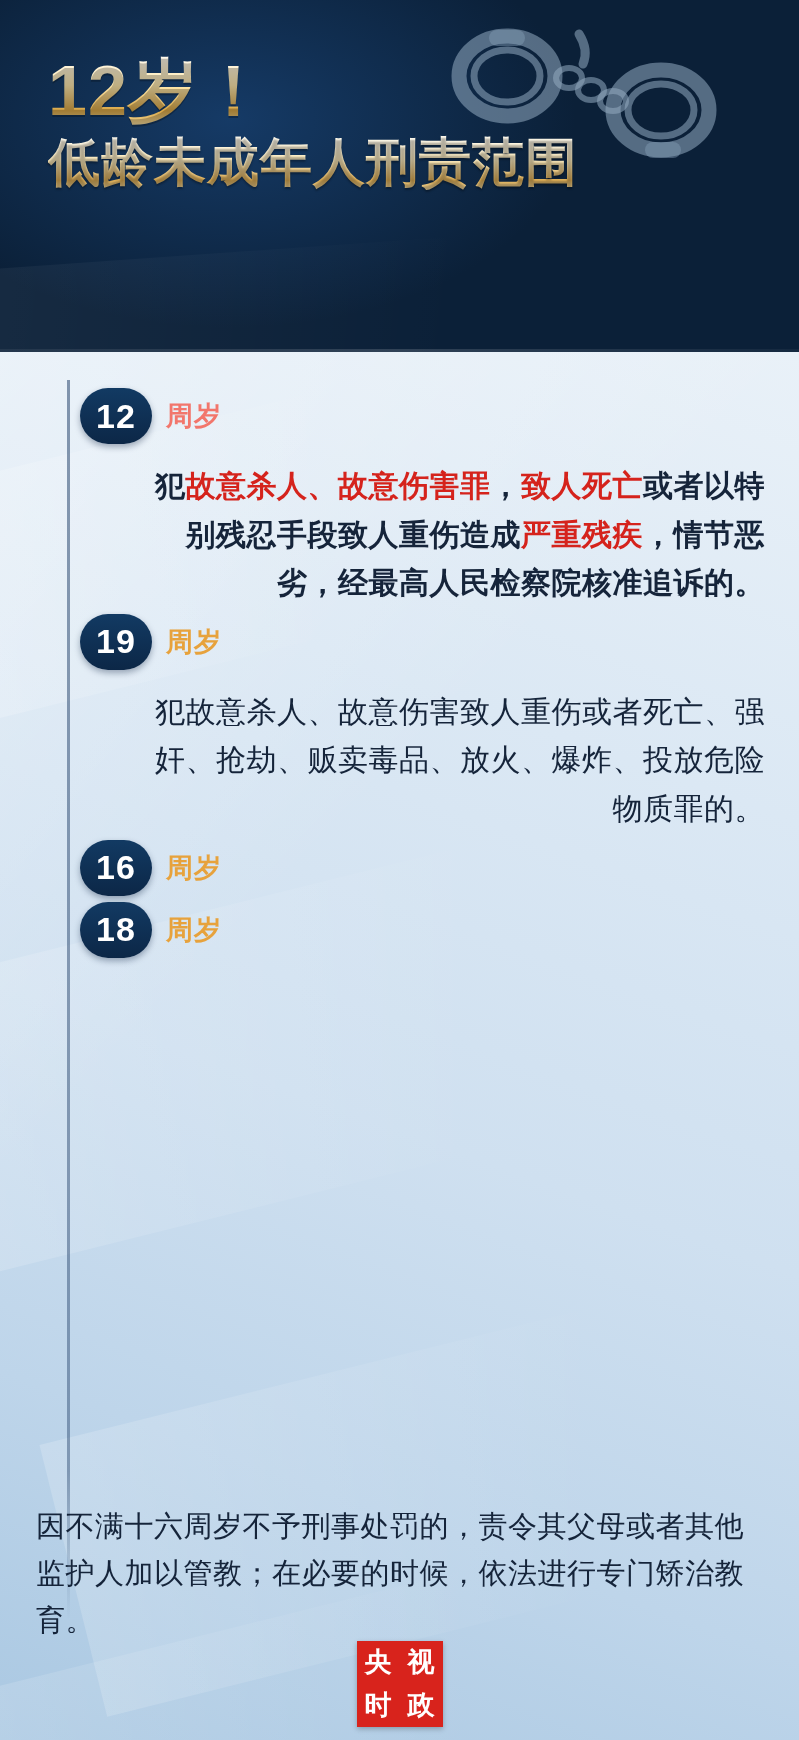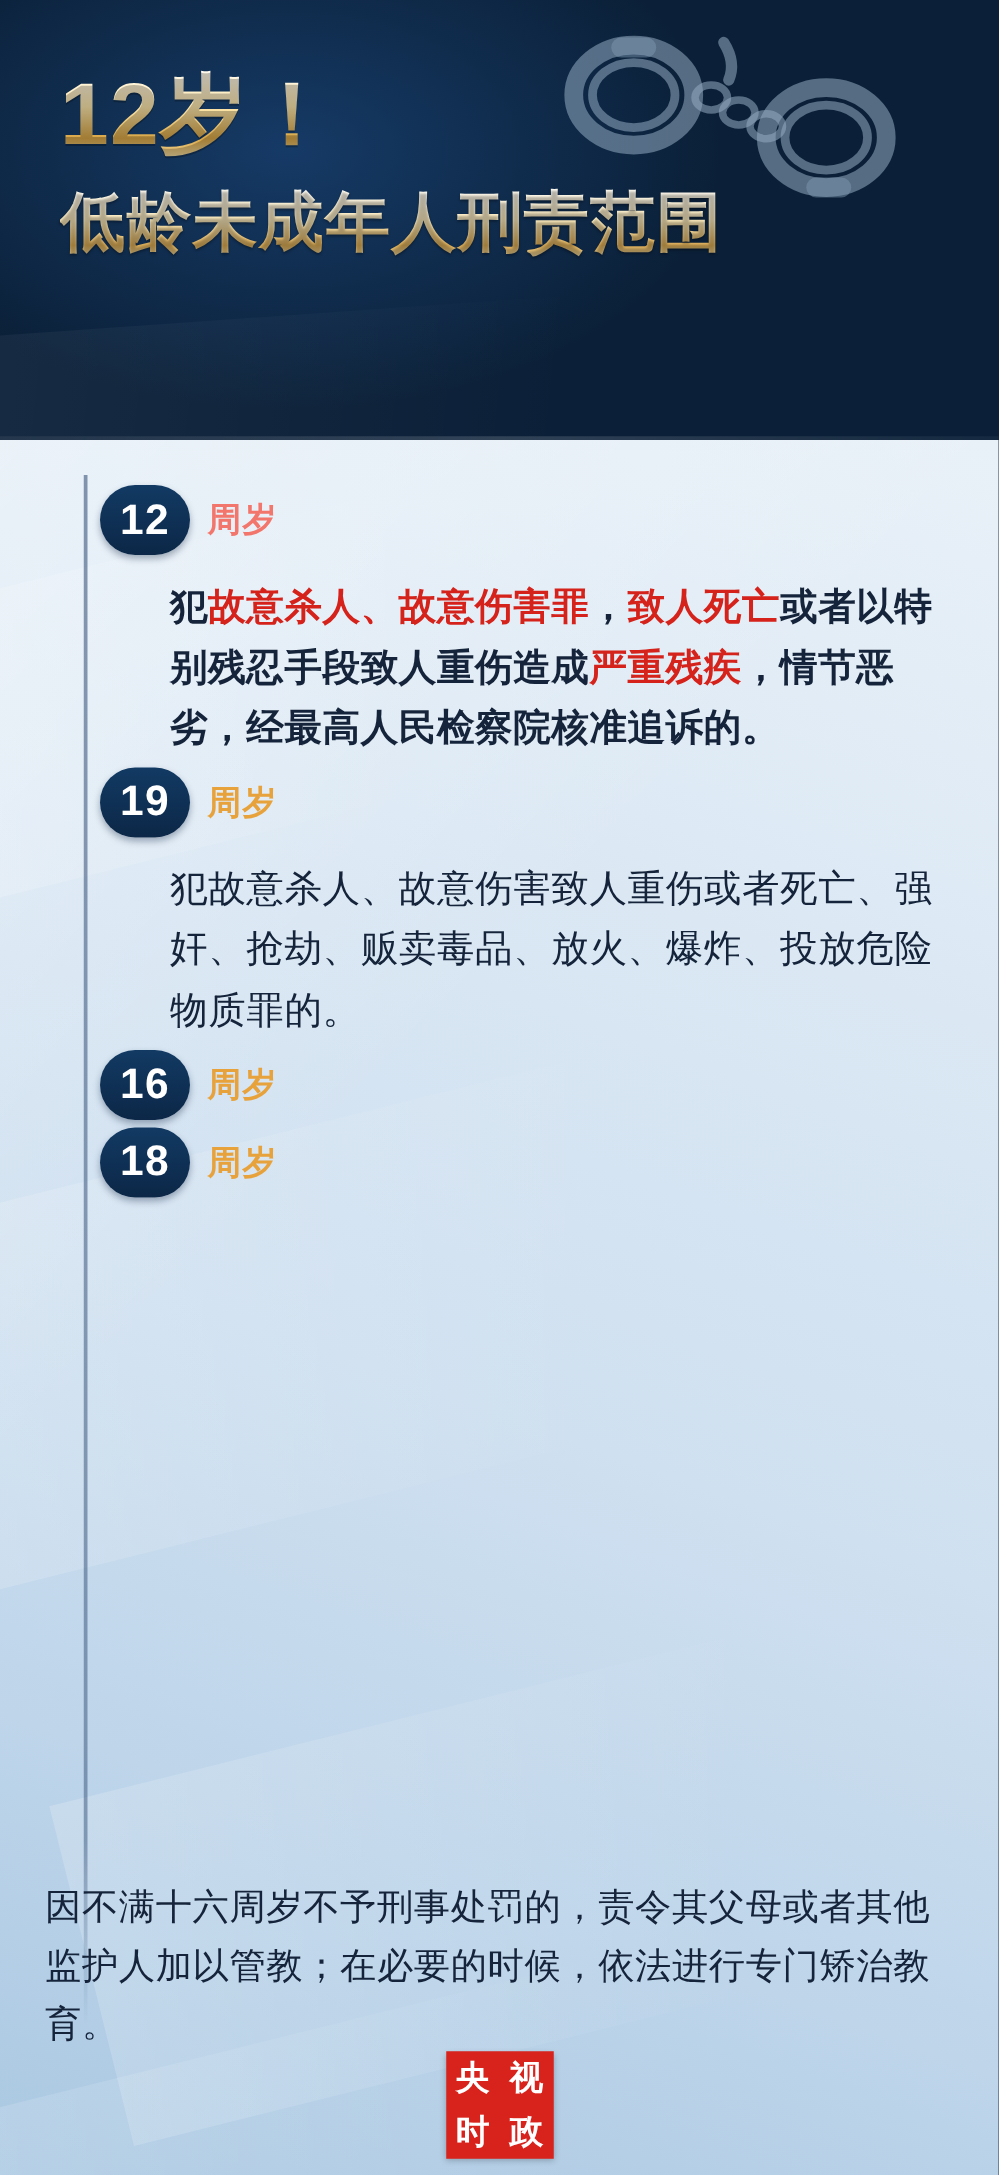--- a/index.html
+++ b/index.html
@@ -72,21 +72,21 @@
     font-size: 70px;
     font-weight: bold;
     line-height: 1.0;
     letter-spacing: 1px;
     color: #f6e6bf;
     background: linear-gradient(180deg, #fffaf0 0%, #ffe9ae 42%, #d8a646 78%, #f4dca0 100%);
     -webkit-background-clip: text;
     background-clip: text;
     -webkit-text-fill-color: transparent;
     text-shadow: 0 2px 0 rgba(0,0,0,0.25);
-    margin-bottom: 24px;
+    margin-bottom: 8px;
   }
   .title-2 {
     font-size: 52px;
     font-weight: bold;
     line-height: 1.12;
     letter-spacing: 1px;
     background: linear-gradient(180deg, #fffdf6 0%, #ffeec0 45%, #e0b058 80%, #f7e3ae 100%);
     -webkit-background-clip: text;
     background-clip: text;
     -webkit-text-fill-color: transparent;
@@ -171,20 +171,21 @@
     letter-spacing: 1px;
   }
   .badge-label.red { color: #f2766c; }
   .sec-body {
     margin: 18px 0 0 0;
     padding: 0 34px 0 88px;
     font-size: 30px;
     line-height: 1.62;
     color: #15243a;
     letter-spacing: 0.5px;
+    text-align: right;
   }
   .sec-body .em {
     color: #d5231c;
     font-weight: bold;
   }
   .sec-body.strong { font-weight: bold; }
 
   .footnote {
     position: absolute;
     left: 0; right: 0;

